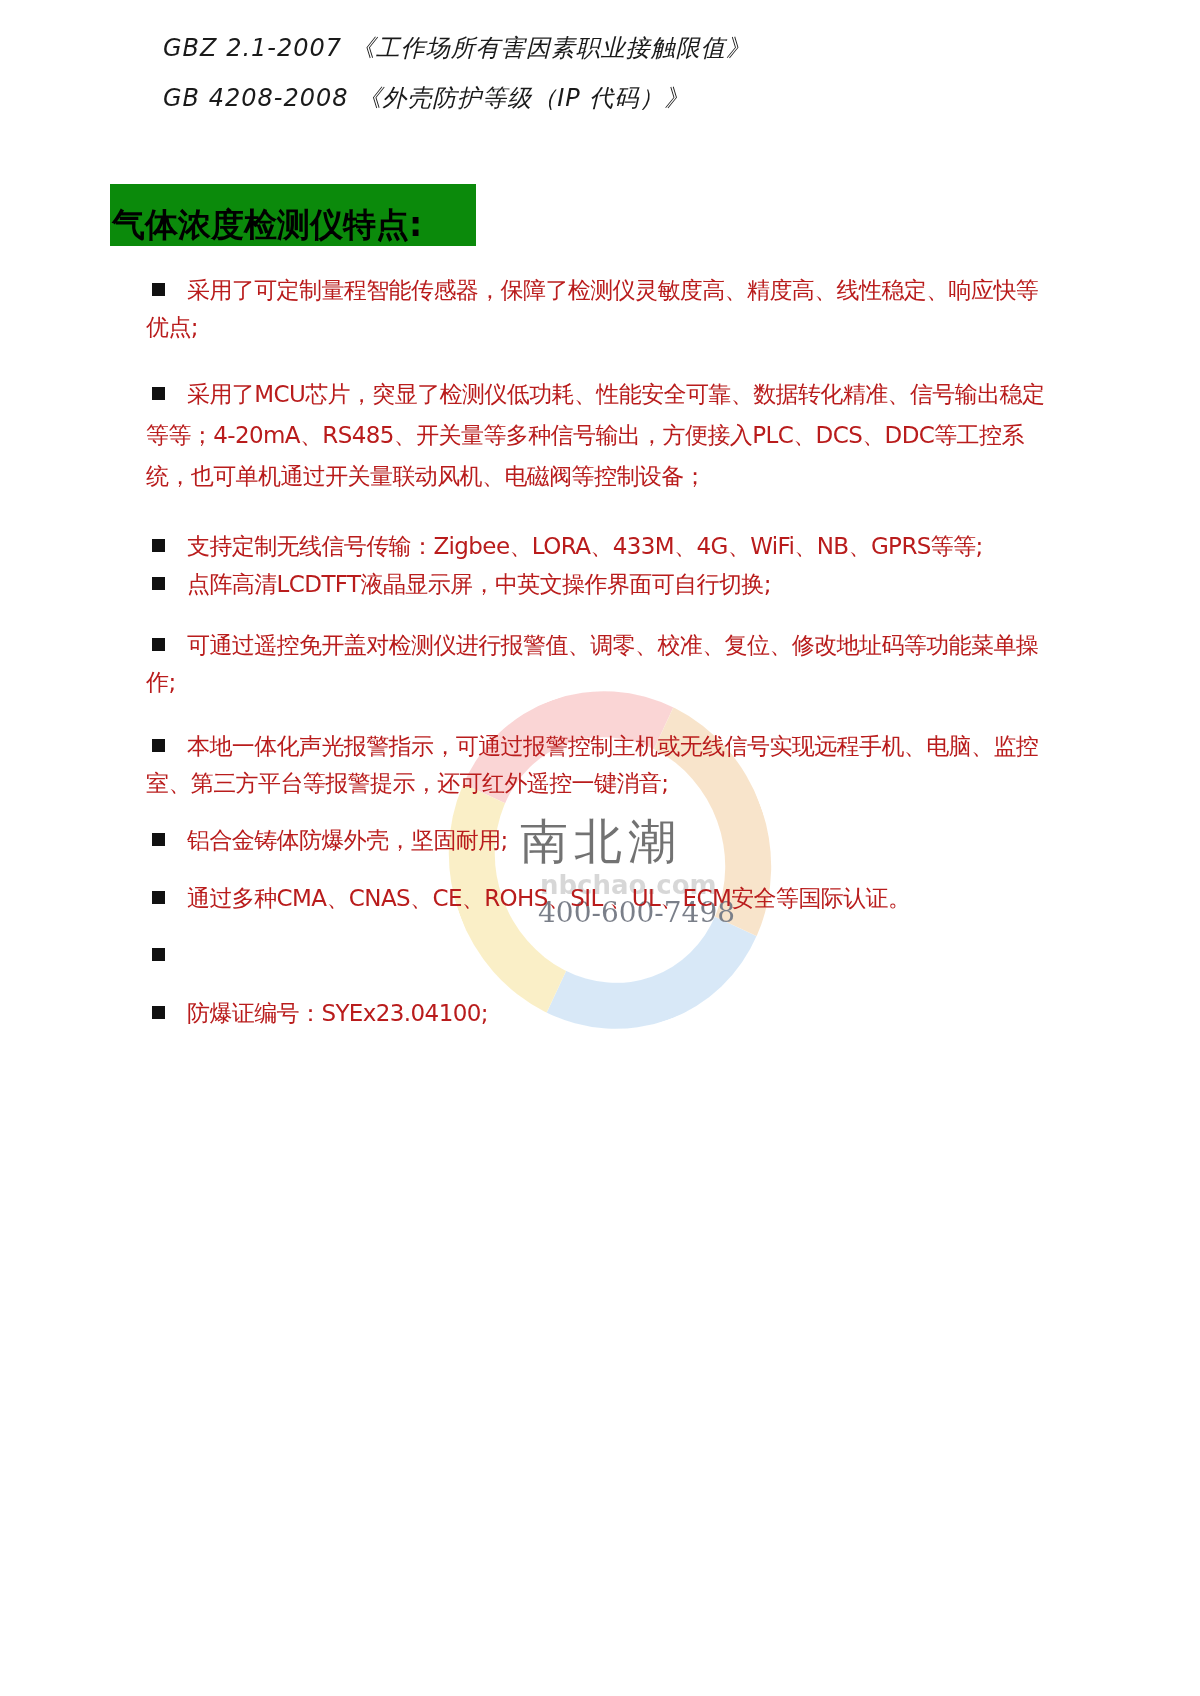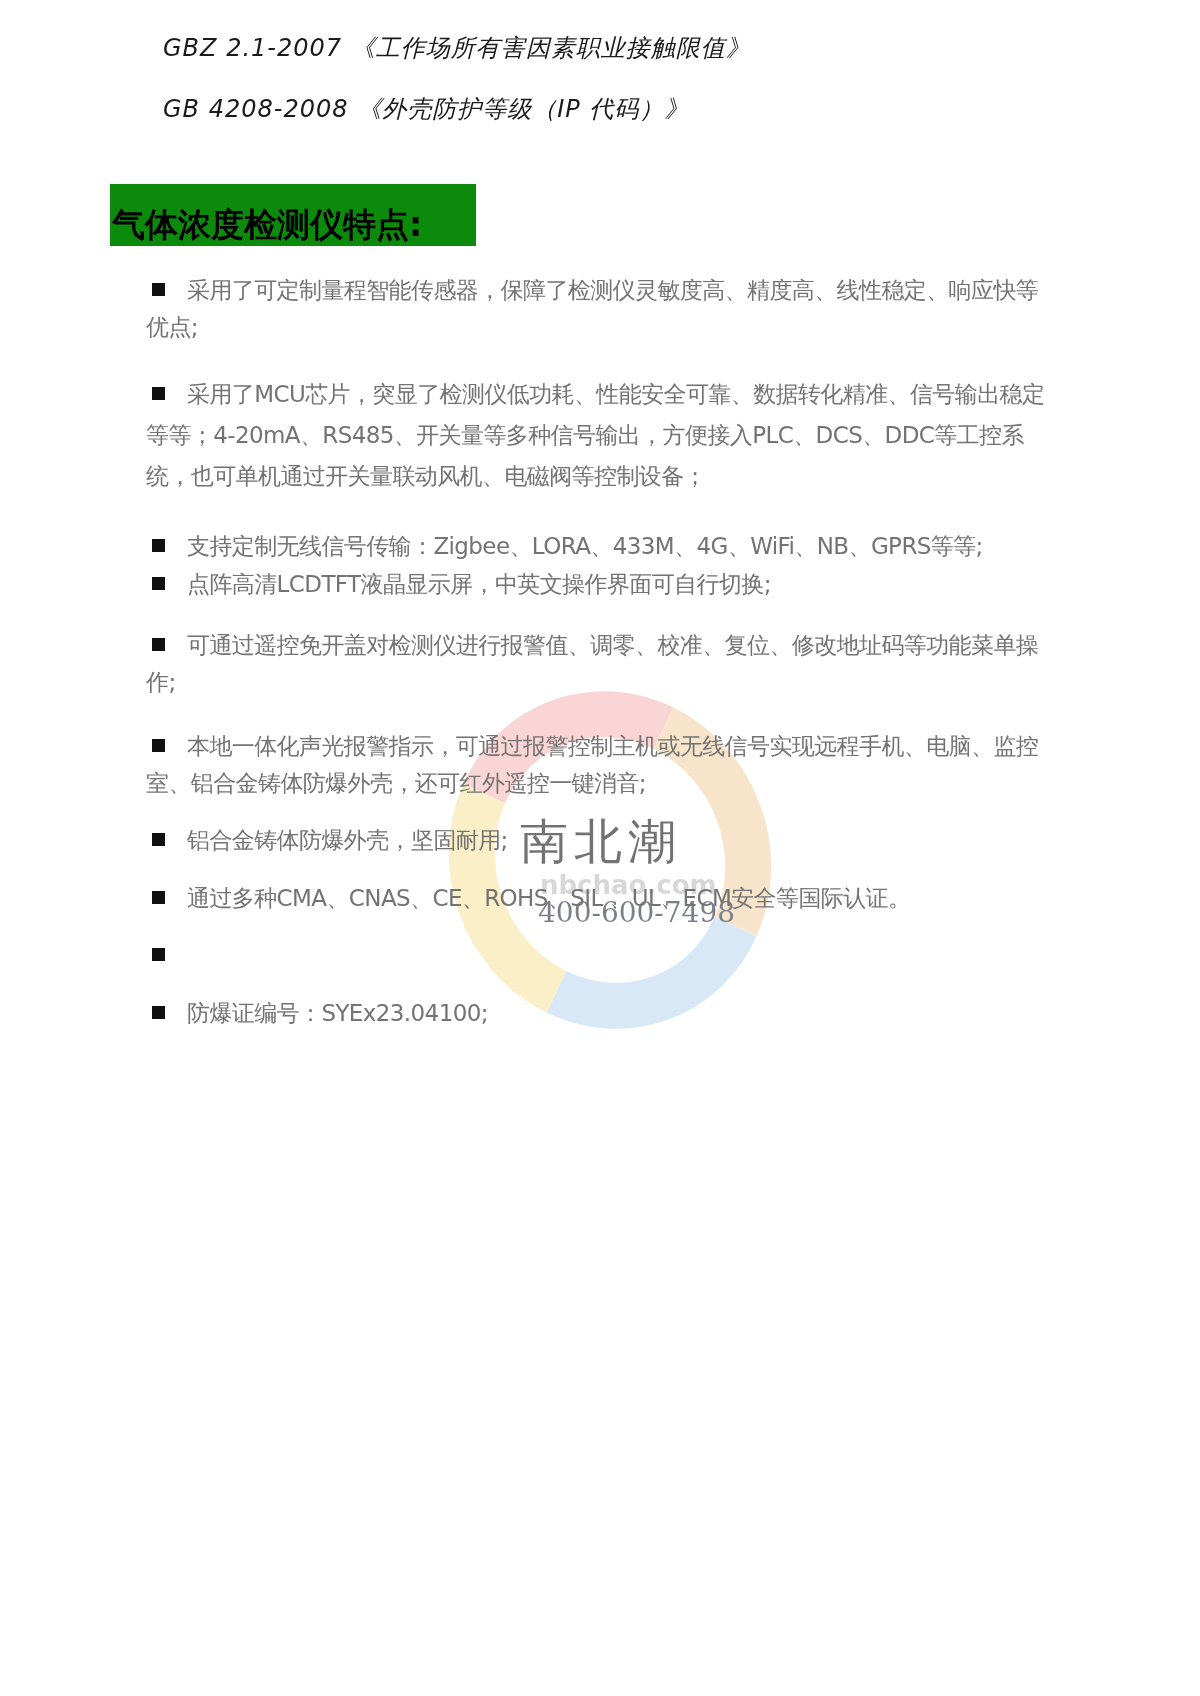--- a/index.html
+++ b/index.html
@@ -21,21 +21,21 @@
       display: flex; align-items: center;
     }
     .heading span {
       font-family: "DejaVu Sans", sans-serif; font-weight: bold;
       font-size: 33px; color: #000000; letter-spacing: 0px; padding-left: 2px;
       white-space: nowrap;
       margin-top: 20px;
     }
     .item {
       position: absolute; left: 146px; width: 900px;
-      font-size: 23px; line-height: 37px; color: #737373;
+      font-size: 23px; line-height: 37px; color: #b91c1c;
       letter-spacing: -0.6px;
     }
     .bullet {
       display: inline-block; width: 13px; height: 13px; background: #111;
       margin-right: 22px; margin-left: 6px; vertical-align: 2px;
     }
     .watermark {
       position: absolute; left: 430px; top: 660px; width: 370px; height: 400px;
       pointer-events: none; opacity: 0.55;
     }
@@ -59,21 +59,21 @@
       position: absolute; left: 108px; top: 236px; font-size: 28px; color: #0f172a;
       font-family: "DejaVu Serif", serif;
     }
   </style>
 </head>
 <body>
 
 <div>
 
   <div class="std-line" style="top:32px;">GBZ  2.1-2007  《工作场所有害因素职业接触限值》</div>
-  <div class="std-line" style="top:93px;text-align:right;">GB  4208-2008  《外壳防护等级（IP  代码）》</div>
+  <div class="std-line" style="top:82px;text-align:right;">GB  4208-2008  《外壳防护等级（IP  代码）》</div>
 
   <div class="heading">
     <span>气体浓度检测仪特点:</span>
   </div>
 
   <div class="watermark">
     <div class="wm-ring"></div>
     <div class="wm-text">南北潮</div>
     <div class="wm-url">nbchao.com</div>
     <div class="wm-phone">400-600-7498</div>
@@ -88,21 +88,21 @@
   <div class="item" style="top:528px;">
     <span class="bullet"></span><span>支持定制无线信号传输：Zigbee、LORA、433M、4G、WiFi、NB、GPRS等等;</span>
   </div>
   <div class="item" style="top:566px;">
     <span class="bullet"></span><span>点阵高清LCDTFT液晶显示屏，中英文操作界面可自行切换;</span>
   </div>
   <div class="item" style="top:627px;">
     <span class="bullet"></span><span>可通过遥控免开盖对检测仪进行报警值、调零、校准、复位、修改地址码等功能菜单操作;</span>
   </div>
   <div class="item" style="top:728px;">
-    <span class="bullet"></span><span>本地一体化声光报警指示，可通过报警控制主机或无线信号实现远程手机、电脑、监控室、铝合金铸体防爆外壳，还可红外遥控一键消音;</span>
+    <span class="bullet"></span><span>本地一体化声光报警指示，可通过报警控制主机或无线信号实现远程手机、电脑、监控室、第三方平台等报警提示，还可红外遥控一键消音;</span>
   </div>
   <div class="item" style="top:822px;">
     <span class="bullet"></span><span>铝合金铸体防爆外壳，坚固耐用;</span>
   </div>
   <div class="item" style="top:880px;">
     <span class="bullet"></span><span>通过多种CMA、CNAS、CE、ROHS、SIL 、UL、ECM安全等国际认证。</span>
   </div>
   <div class="item" style="top:937px;">
     <span class="bullet"></span>
   </div>

